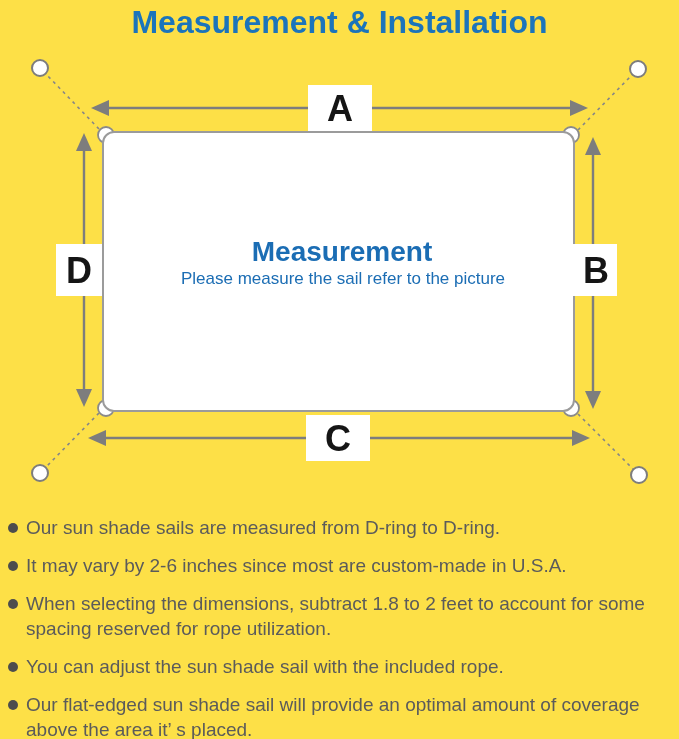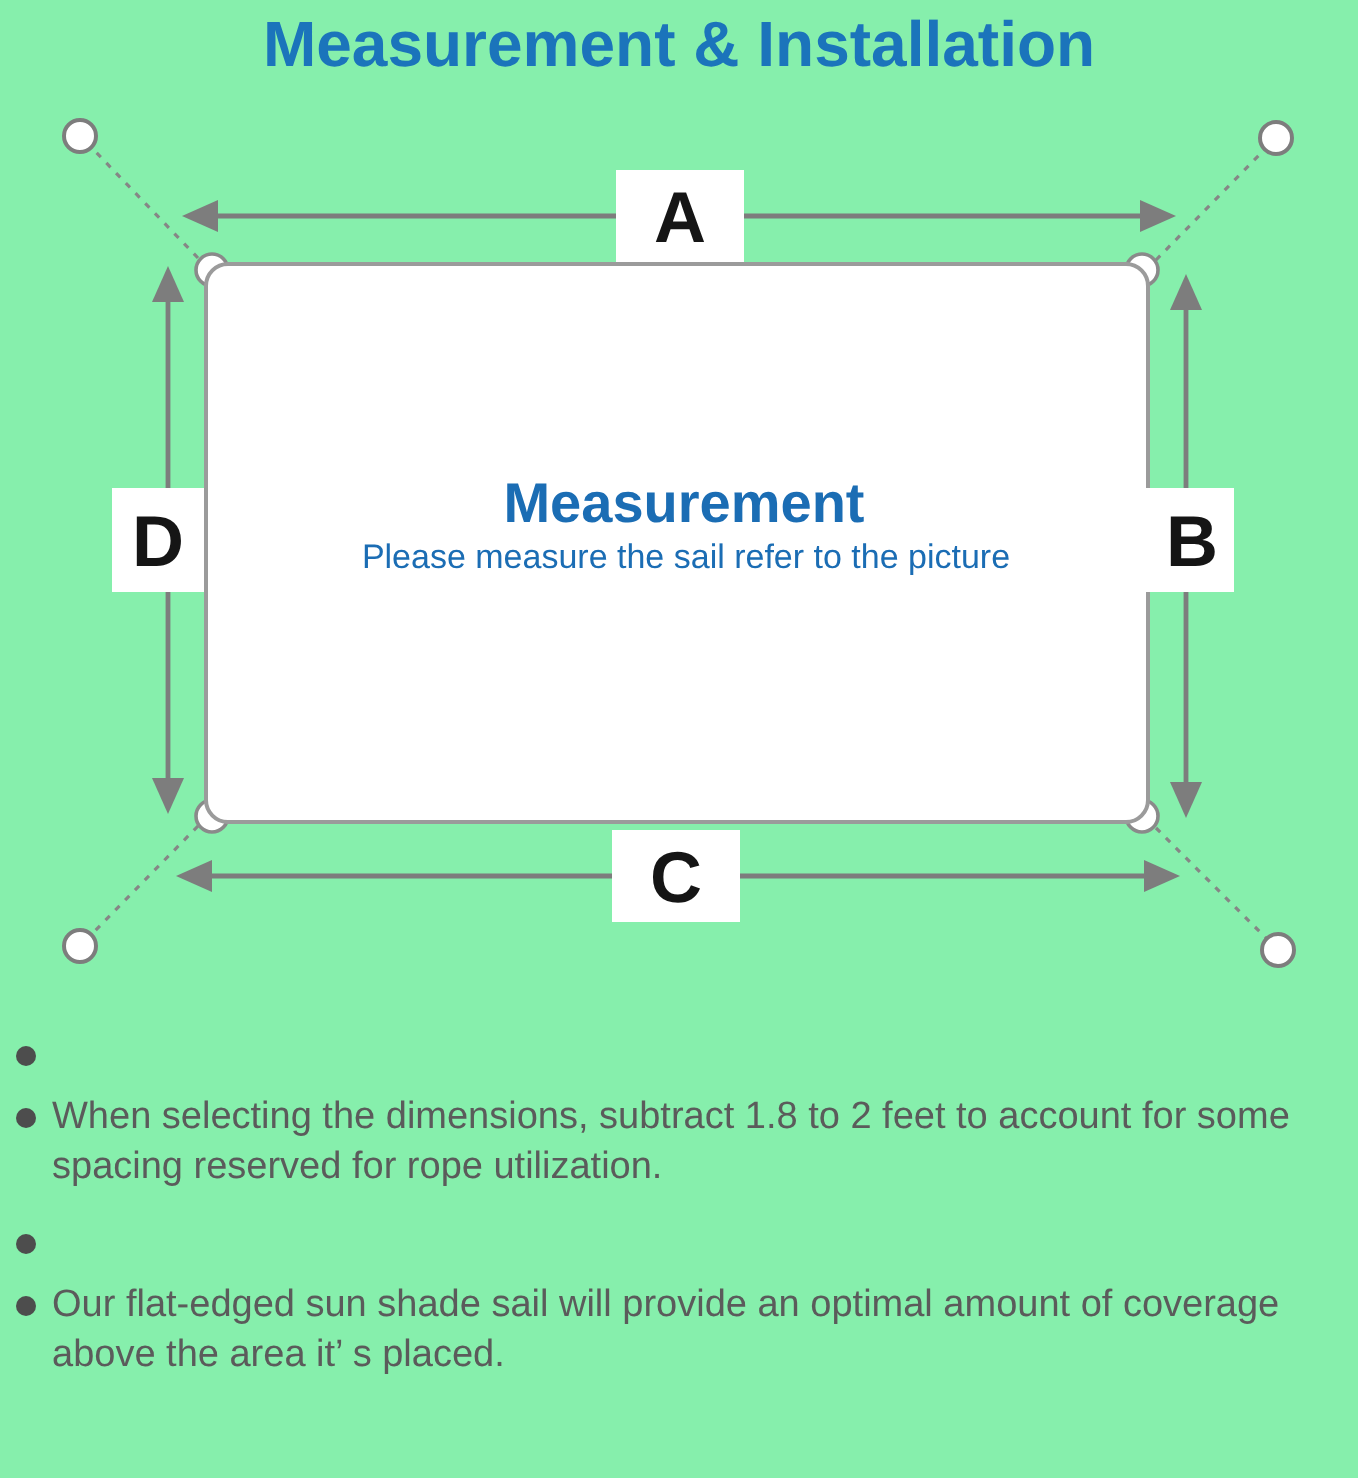--- a/index.html
+++ b/index.html
@@ -1,20 +1,20 @@
 <!DOCTYPE html>
 <html><head>
 <meta charset="utf-8">
 <style>
   html, body { margin: 0; padding: 0; background: #ffffff; }
   .page {
     position: relative;
     width: 679px;
     height: 739px;
-    background: #86efac;
+    background: #fde047;
     font-family: "Liberation Sans", sans-serif;
     overflow: hidden;
   }
   .page-title {
     margin: 0;
     padding-top: 4px;
     text-align: center;
     font-size: 32px;
     font-weight: bold;
     letter-spacing: 0px;
@@ -115,27 +115,33 @@
       <text x="596" y="242" text-anchor="middle" class="dim-label">B</text>
 
       <text x="342" y="220" text-anchor="middle" class="center-heading">Measurement</text>
       <text x="343" y="243" text-anchor="middle" class="center-sub">Please measure the sail refer to the picture</text>
     </svg>
   </div>
 
   <ul class="bullets">
     <li>
       <span class="bullet-dot"></span>
+      <span>Our sun shade sails are measured from D-ring to D-ring.</span>
+    </li>
+    <li>
+      <span class="bullet-dot"></span>
+      <span>It may vary by 2-6 inches since most are custom-made in U.S.A.</span>
     </li>
     <li>
       <span class="bullet-dot"></span>
       <span>When selecting the dimensions, subtract 1.8 to 2 feet to account for some spacing reserved for rope utilization.</span>
     </li>
     <li>
       <span class="bullet-dot"></span>
+      <span>You can adjust the sun shade sail with the included rope.</span>
     </li>
     <li>
       <span class="bullet-dot"></span>
       <span>Our flat-edged sun shade sail will provide an optimal amount of coverage above the area it’ s placed.</span>
     </li>
   </ul>
 
 </div>
 
 </body></html>

